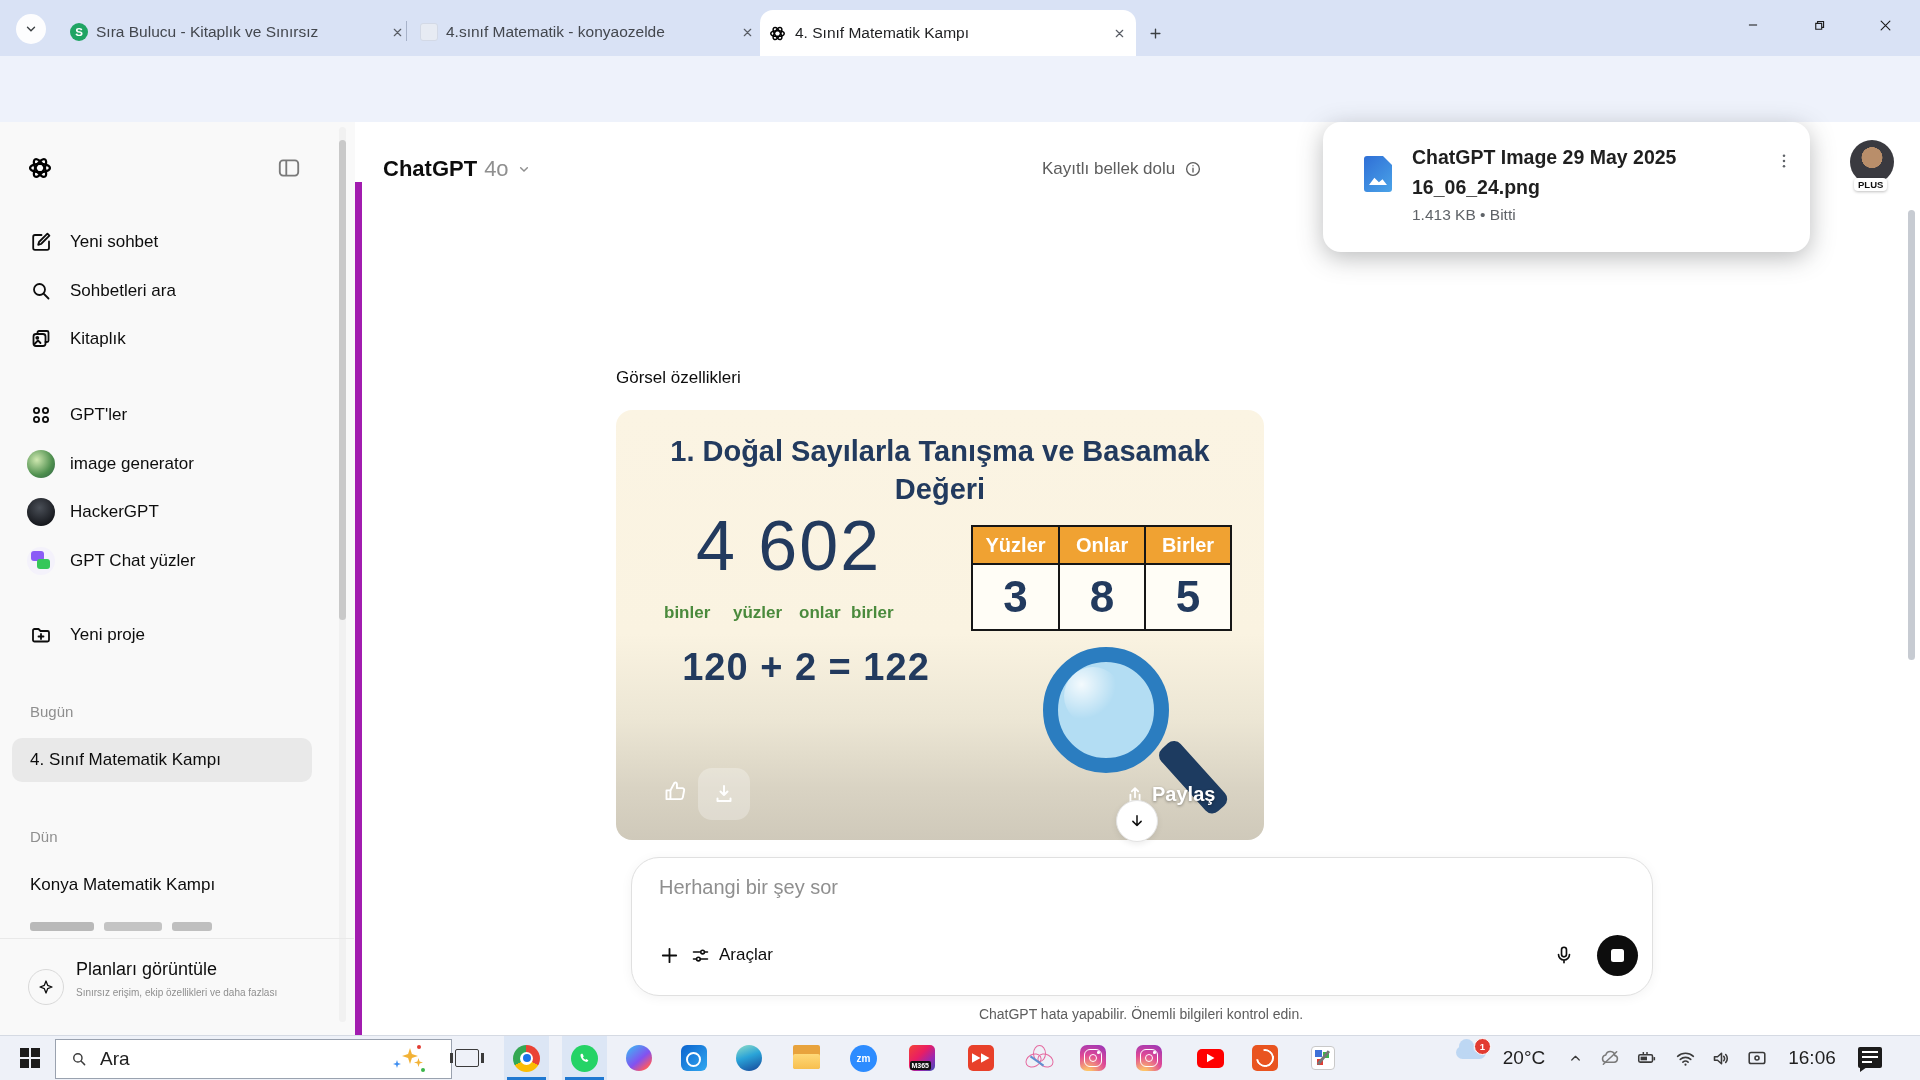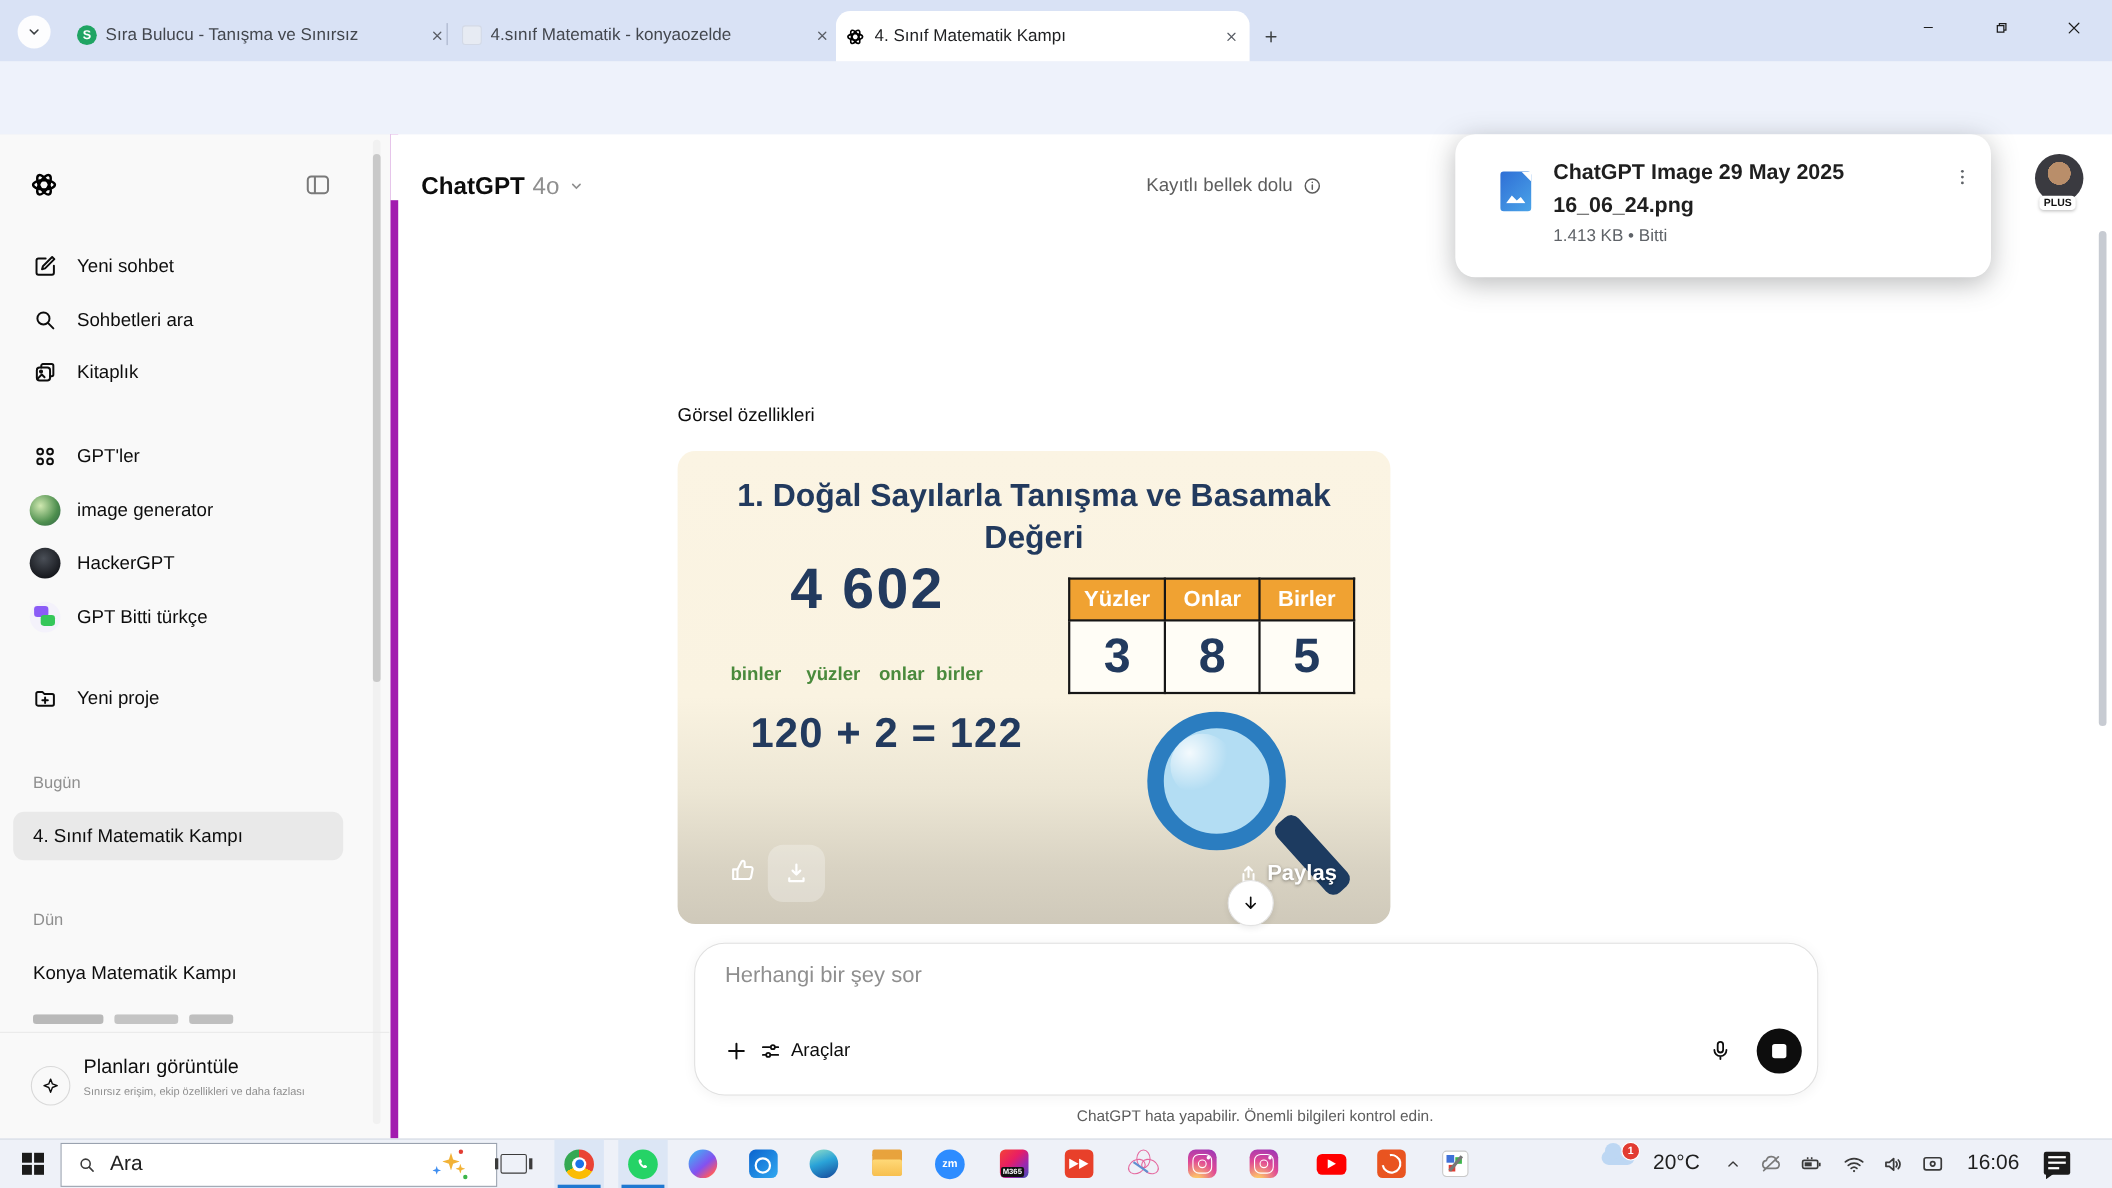--- a/index.html
+++ b/index.html
@@ -44,21 +44,21 @@
   #side-scroll{position:absolute;left:339px;top:5px;width:7px;height:895px;background:#f1f1f1;border-radius:4px}
   #side-thumb{position:absolute;left:339px;top:18px;width:7px;height:480px;background:#c9c9c9;border-radius:4px}
 
   
   #appheader{left:355px;top:122px;width:1565px;height:60px;background:#fff}
 
   
   #imgcard{left:616px;top:410px;width:648px;height:430px;border-radius:16px;overflow:hidden;
     background:linear-gradient(180deg,#fbf4e3 0%,#faf3e1 52%,#ece6d4 72%,#d9d3c3 88%,#cfc9ba 100%)}
   #card-title{position:absolute;left:39px;top:22px;width:570px;text-align:center;font-size:29px;line-height:38px;font-weight:800;color:#223a5e}
-  #big-number{position:absolute;left:50px;top:96px;width:245px;text-align:center;font-size:52px;font-weight:700;color:#223a5e;letter-spacing:2px}
+  #big-number{position:absolute;left:50px;top:96px;width:245px;text-align:center;font-size:70px;font-weight:400;color:#223a5e;letter-spacing:2px}
   .place-lab{position:absolute;top:193px;font-size:17px;font-weight:bold;color:#4a8a3c}
   #pv-table{position:absolute;left:355px;top:115px;width:261px;border-collapse:collapse}
   #pv-table th{width:87px;height:34px;background:#f0a232;color:#fff;font-size:20px;font-weight:bold;border:2.5px solid #161616}
   #pv-table td{height:62px;background:#fffdf6;color:#223a5e;font-size:44px;font-weight:800;text-align:center;border:2.5px solid #161616}
   #equation{position:absolute;left:40px;top:236px;width:300px;text-align:center;font-size:38px;font-weight:800;color:#223a5e;letter-spacing:1px}
   #lens{position:absolute;left:427px;top:237px;width:96px;height:96px;border-radius:50%;border:15px solid #2b7dc0;background:#b3ddf3}
   #lens .hilite{position:absolute;left:6px;top:5px;width:58px;height:58px;border-radius:50%;background:radial-gradient(circle at 30% 30%,rgba(255,255,255,.85),rgba(255,255,255,0) 60%)}
   #lens-handle{position:absolute;left:536px;top:336px;width:26px;height:84px;background:#1d3b60;border-radius:9px;transform:rotate(-42deg);transform-origin:50% 0}
   .cardbtn{position:absolute;display:flex;align-items:center;justify-content:center;color:#fff}
   #dl-imgbtn{left:82px;top:358px;width:52px;height:52px;border-radius:14px;background:rgba(255,255,255,.28)}
@@ -134,21 +134,21 @@
 
   <div id="tabstrip" class="abs">
     <div class="abs" style="left:16px;top:14px;width:30px;height:30px;border-radius:50%;background:#fdfdfe;display:flex;align-items:center;justify-content:center;color:#3c4043">
       <svg width="14" height="14" viewBox="0 0 24 24" fill="none" stroke="currentColor" stroke-width="2.4" stroke-linecap="round">
           <path d="M6 9l6 6 6-6"></path>
         </svg>
     </div>
 
     <div class="tab" style="left:62px;width:336px">
       <span class="fav-s">S</span>
-      <span class="title">Sıra Bulucu - Tanışma ve Sınırsız</span>
+      <span class="title">Sıra Bulucu - Kitaplık ve Sınırsız</span>
       <span class="tabclose">
         <svg width="11" height="11" viewBox="0 0 24 24" stroke="currentColor" stroke-width="2.6" stroke-linecap="round">
             <path d="M5 5l14 14M19 5L5 19"></path>
           </svg>
       </span>
     </div>
     <div class="tabsep" style="left:406px"></div>
 
     <div class="tab" style="left:412px;width:336px">
       <span class="fav-blank"></span>
@@ -332,21 +332,21 @@
     </div>
     <div class="side-item" style="top:368px">
       <span class="avat" style="background:radial-gradient(circle at 45% 35%,#4a4f57,#15171c 75%)"></span>
       <span>HackerGPT</span>
     </div>
     <div class="side-item" style="top:417px">
       <span class="avat" style="background:#f4f2fb">
         <span style="position:absolute;left:4px;top:4px;width:13px;height:10px;border-radius:3px;background:#8b5cf6"></span>
         <span style="position:absolute;left:10px;top:12px;width:13px;height:10px;border-radius:3px;background:#35c75a"></span>
       </span>
-      <span>GPT Bitti türkçe</span>
+      <span>GPT Chat yüzler</span>
     </div>
 
     <div class="side-item" style="top:491px">
       <span class="ico">
         <svg width="24" height="24" viewBox="0 0 24 24" fill="none" stroke="currentColor" stroke-width="1.8" stroke-linecap="round" stroke-linejoin="round">
             <path d="M4 7.5A1.5 1.5 0 0 1 5.5 6h4l2 2h7A1.5 1.5 0 0 1 20 9.5V17a1.5 1.5 0 0 1-1.5 1.5h-13A1.5 1.5 0 0 1 4 17z"></path>
             <path d="M12 11v5M9.5 13.5h5"></path>
           </svg>
       </span>
       <span>Yeni proje</span>

